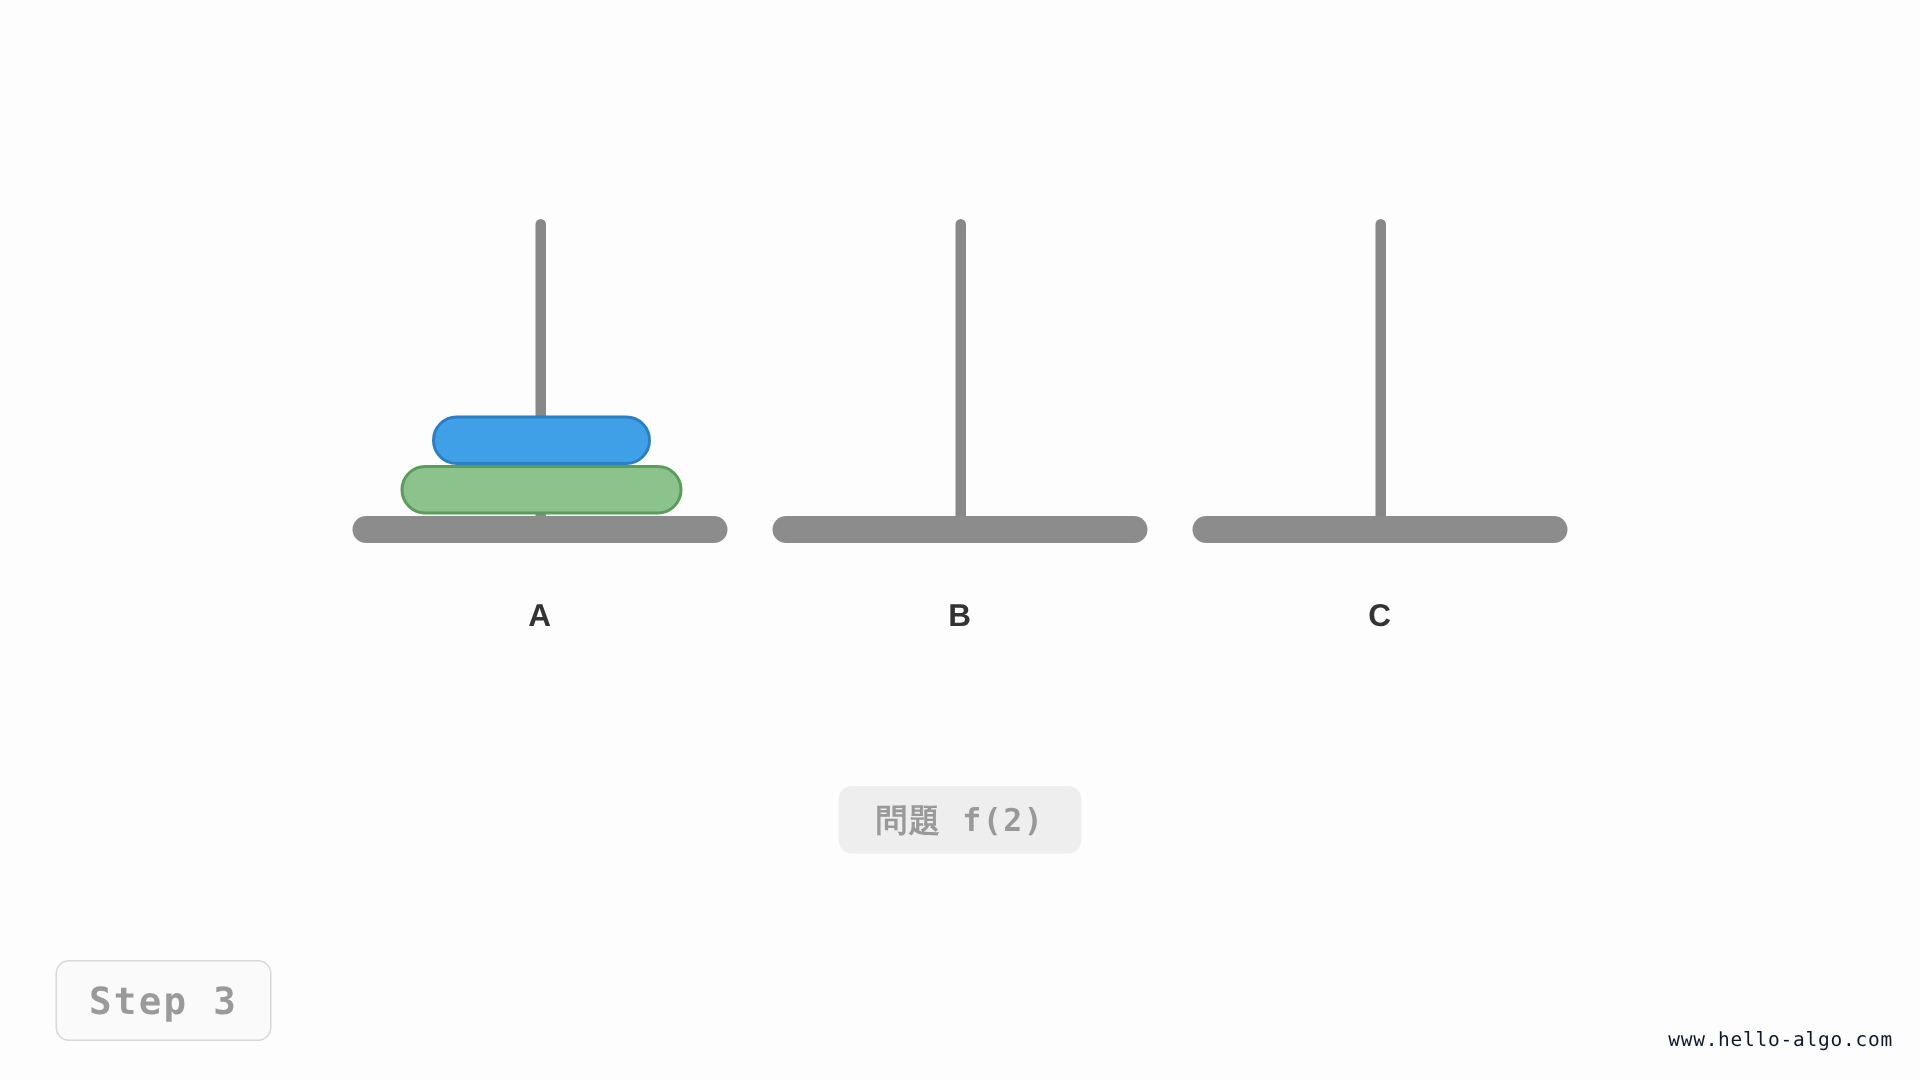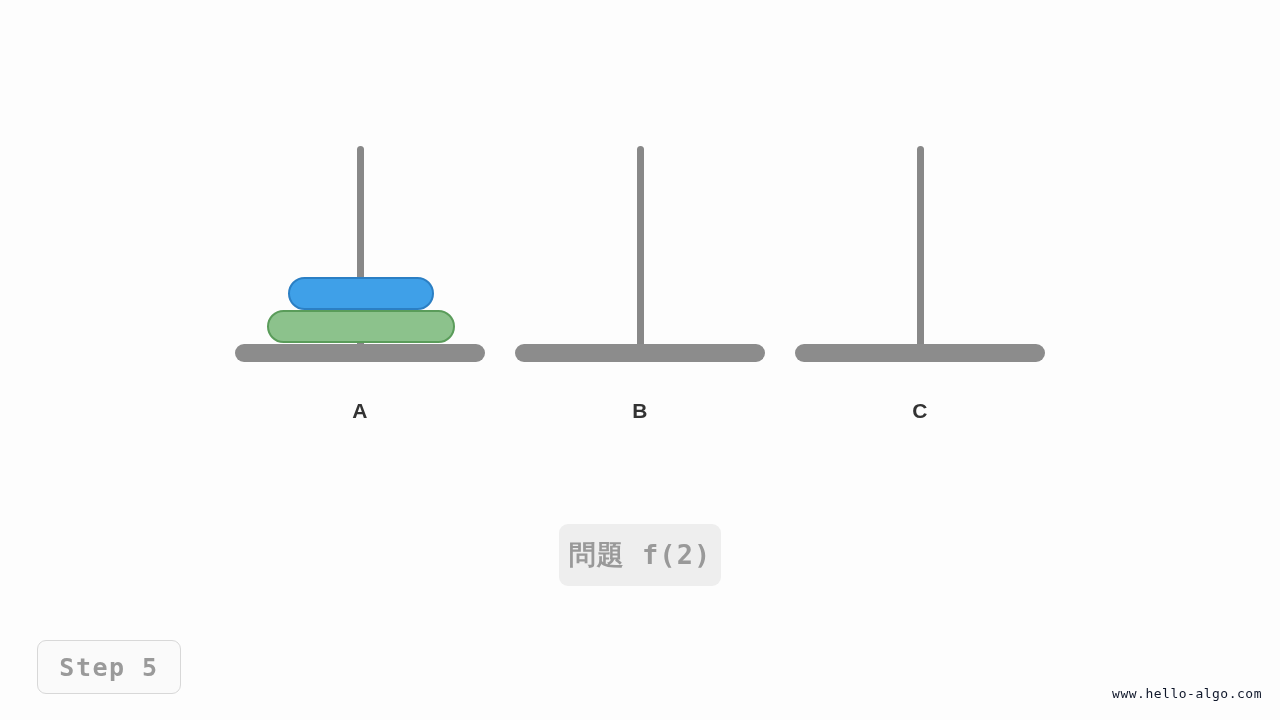--- a/index.html
+++ b/index.html
@@ -69,28 +69,28 @@
     border-width: 2px;
     border-style: solid;
   }
 
   
   #question-label {
     position: absolute;
     left: 559px;
     top: 524px;
     width: 162px;
-    height: 62px;
+    height: 45px;
     background: #eeeeee;
     border-radius: 9px;
     display: flex;
     align-items: center;
     justify-content: center;
     font-family: "DejaVu Sans Mono", monospace;
-    font-size: 27px;
+    font-size: 21px;
     font-weight: bold;
     color: #999999;
     letter-spacing: 1px;
   }
 
   
   #step-badge {
     position: absolute;
     left: 37px;
     top: 640px;
@@ -145,18 +145,18 @@
   </div>
 
   <div class="disc" id="disc-green" style="left: 267px; top: 310px; width: 188px; background: rgb(140, 194, 140); border-color: rgb(90, 156, 90);"></div>
   <div class="disc" id="disc-blue" style="left: 288px; top: 277px; width: 146px; background: rgb(63, 160, 232); border-color: rgb(43, 127, 196);"></div>
 
   <div id="question-label" style="background: rgb(238, 238, 238); color: rgb(153, 153, 153);">
     <span>問題 f(2)</span>
   </div>
 
   <div id="step-badge" style="background: rgb(250, 250, 250); border-color: rgb(216, 216, 216); color: rgb(154, 154, 154);">
-    <span>Step 5</span>
+    <span>Step 3</span>
   </div>
 
   <div id="watermark" style="color: #0f172a;">www.hello-algo.com</div>
 
 </div>
 
 </body></html>

